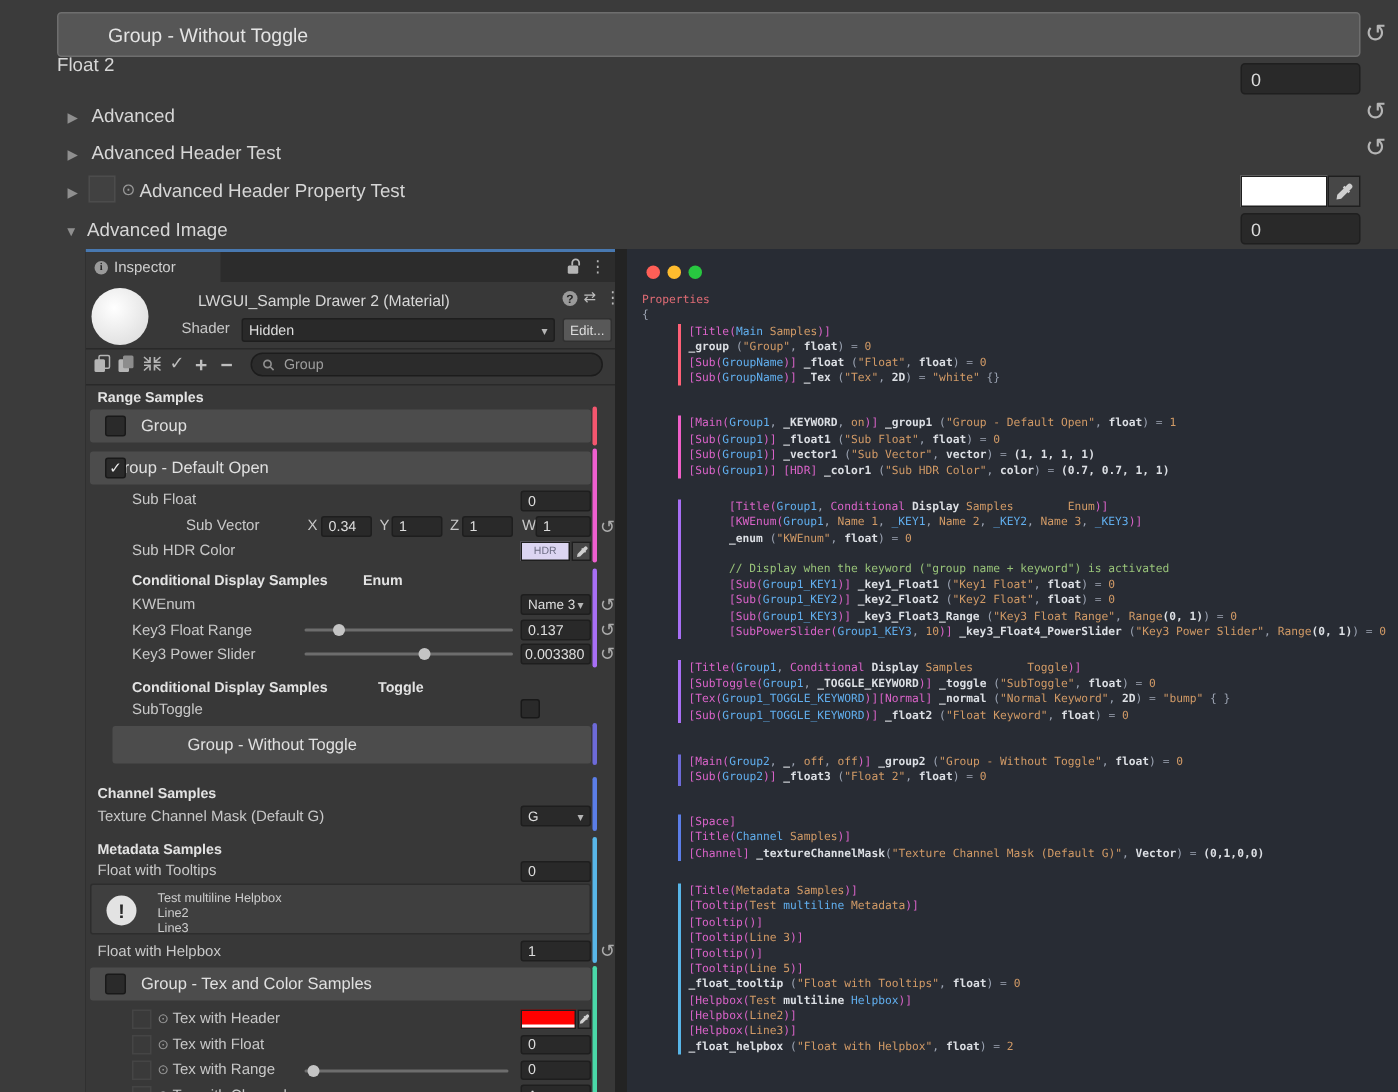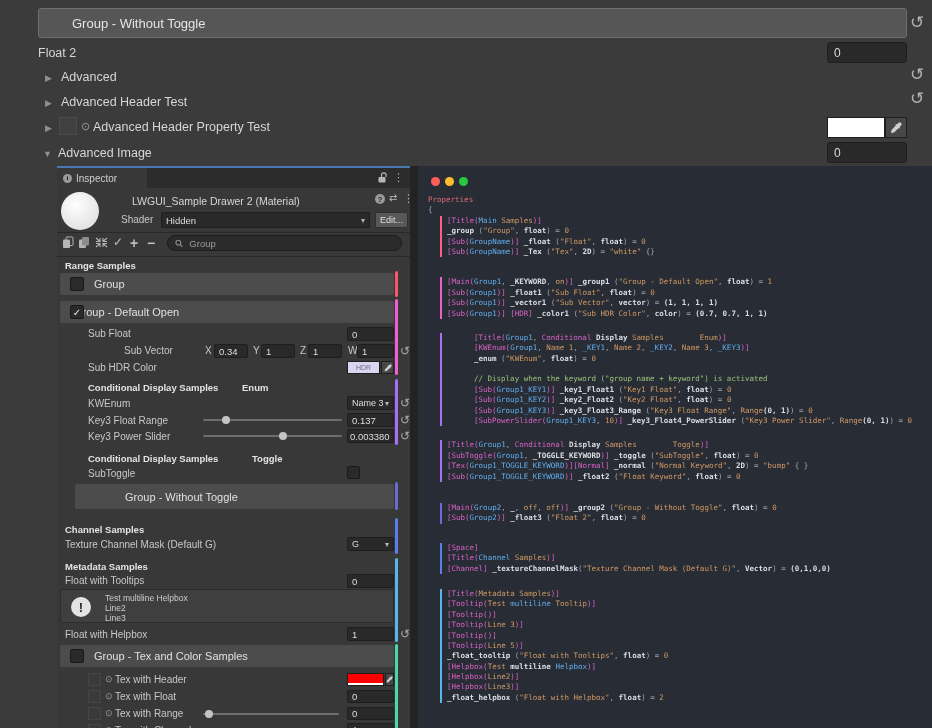--- a/index.html
+++ b/index.html
@@ -54,42 +54,42 @@
          font-size:13px;display:flex;align-items:center;justify-content:center;}
   .hline{position:absolute;font-size:8.5px;color:#cdcdcd;white-space:nowrap;}
   .alpha{position:absolute;left:0;right:0;bottom:0;height:2px;background:#ffffff;}
   
   .cpanel{position:absolute;left:361px;top:0;width:514px;height:562px;background:#282c34;overflow:hidden;
           font-family:"DejaVu Sans Mono",monospace;font-size:7.5px;color:#abb2bf;}
   .dot{position:absolute;width:9px;height:9px;border-radius:50%;cursor:pointer;}
   #code-area{position:absolute;left:8px;top:29px;right:4px;}
   .cl{white-space:pre;line-height:10.4px;height:10.4px;}
   .code-pre{margin-left:2px;}
-  .code-block{border-left:2.5px solid #888;padding-left:5px;margin-left:14px;}
+  .code-block{border-left:2.5px solid #888;padding-left:5px;margin-left:26px;}
   #code-lines .code-block:nth-child(2){margin-top:20px;}
   #code-lines .code-block:nth-child(3){margin-top:14px;}
   #code-lines .code-block:nth-child(4){margin-top:14px;}
   #code-lines .code-block:nth-child(5){margin-top:21px;}
   #code-lines .code-block:nth-child(6){margin-top:19px;}
   #code-lines .code-block:nth-child(7){margin-top:15px;}
   .c-p{color:#d963c8;} .c-b{color:#61afef;} .c-o{color:#d19a66;}
   .c-w{color:#dcdfe4;font-weight:bold;} .c-g{color:#98c379;} .c-r{color:#e06c75;} .c-d{color:#9da5b4;}
   svg{display:block;}
 </style>
 </head>
 <body>
 
 <div class="stage">
 
   <div class="thead">
     <span>Group - Without Toggle</span>
   </div>
   <span class="trev" style="left:910px;top:14px;">↺</span>
 
-  <span class="tlabel" style="left:38px;top:46px;">Float 2</span>
+  <span class="tlabel" style="left:38px;top:36px;">Float 2</span>
   <input class="tfield" style="left: 827px; top: 42px;" value="0">
 
   <span class="tri" style="left:45px;top:74px;">▶</span>
   <span class="tlabel" style="left:61px;top:70px;">Advanced</span>
   <span class="trev" style="left:910px;top:66px;">↺</span>
 
   <span class="tri" style="left:45px;top:99px;">▶</span>
   <span class="tlabel" style="left:61px;top:95px;">Advanced Header Test</span>
   <span class="trev" style="left:910px;top:90px;">↺</span>
 
@@ -374,21 +374,21 @@
               <div class="cl"><span class="c-p">[Main(</span><span class="c-b">Group2</span><span class="c-d">, </span><span class="c-w">_</span><span class="c-d">, </span><span class="c-o">off</span><span class="c-d">, </span><span class="c-o">off</span><span class="c-p">)]</span><span class="c-w"> _group2</span><span class="c-d"> (</span><span class="c-o">"Group - Without Toggle"</span><span class="c-d">, </span><span class="c-w">float</span><span class="c-d">) = </span><span class="c-o">0</span></div>
               <div class="cl"><span class="c-p">[Sub(</span><span class="c-b">Group2</span><span class="c-p">)]</span><span class="c-w"> _float3</span><span class="c-d"> (</span><span class="c-o">"Float 2"</span><span class="c-d">, </span><span class="c-w">float</span><span class="c-d">) = </span><span class="c-o">0</span></div>
             </div>
             <div class="code-block" style="border-left-color: rgb(91, 126, 232);">
               <div class="cl"><span class="c-p">[Space]</span></div>
               <div class="cl"><span class="c-p">[Title(</span><span class="c-b">Channel</span><span class="c-o"> Samples</span><span class="c-p">)]</span></div>
               <div class="cl"><span class="c-p">[Channel]</span><span class="c-w"> _textureChannelMask</span><span class="c-d">(</span><span class="c-o">"Texture Channel Mask (Default G)"</span><span class="c-d">, </span><span class="c-w">Vector</span><span class="c-d">) = </span><span class="c-w">(0,1,0,0)</span></div>
             </div>
             <div class="code-block" style="border-left-color: rgb(88, 182, 232);">
               <div class="cl"><span class="c-p">[Title(</span><span class="c-o">Metadata Samples</span><span class="c-p">)]</span></div>
-              <div class="cl"><span class="c-p">[Tooltip(</span><span class="c-o">Test </span><span class="c-b">multiline </span><span class="c-o">Tooltip</span><span class="c-p">)]</span></div>
+              <div class="cl"><span class="c-p">[Tooltip(</span><span class="c-o">Test </span><span class="c-b">multiline </span><span class="c-o">Metadata</span><span class="c-p">)]</span></div>
               <div class="cl"><span class="c-p">[Tooltip()]</span></div>
               <div class="cl"><span class="c-p">[Tooltip(</span><span class="c-o">Line 3</span><span class="c-p">)]</span></div>
               <div class="cl"><span class="c-p">[Tooltip()]</span></div>
               <div class="cl"><span class="c-p">[Tooltip(</span><span class="c-o">Line 5</span><span class="c-p">)]</span></div>
               <div class="cl"><span class="c-w">_float_tooltip</span><span class="c-d"> (</span><span class="c-o">"Float with Tooltips"</span><span class="c-d">, </span><span class="c-w">float</span><span class="c-d">) = </span><span class="c-o">0</span></div>
               <div class="cl"><span class="c-p">[Helpbox(</span><span class="c-o">Test </span><span class="c-w">multiline </span><span class="c-b">Helpbox</span><span class="c-p">)]</span></div>
               <div class="cl"><span class="c-p">[Helpbox(</span><span class="c-o">Line2</span><span class="c-p">)]</span></div>
               <div class="cl"><span class="c-p">[Helpbox(</span><span class="c-o">Line3</span><span class="c-p">)]</span></div>
               <div class="cl"><span class="c-w">_float_helpbox</span><span class="c-d"> (</span><span class="c-o">"Float with Helpbox"</span><span class="c-d">, </span><span class="c-w">float</span><span class="c-d">) = </span><span class="c-o">2</span></div>
             </div>

